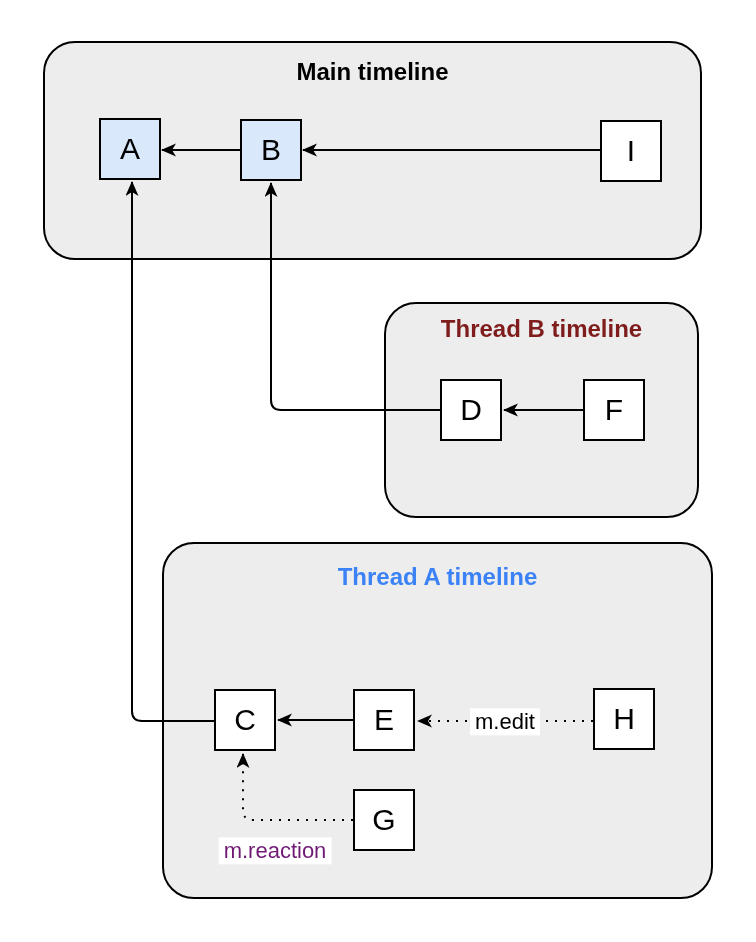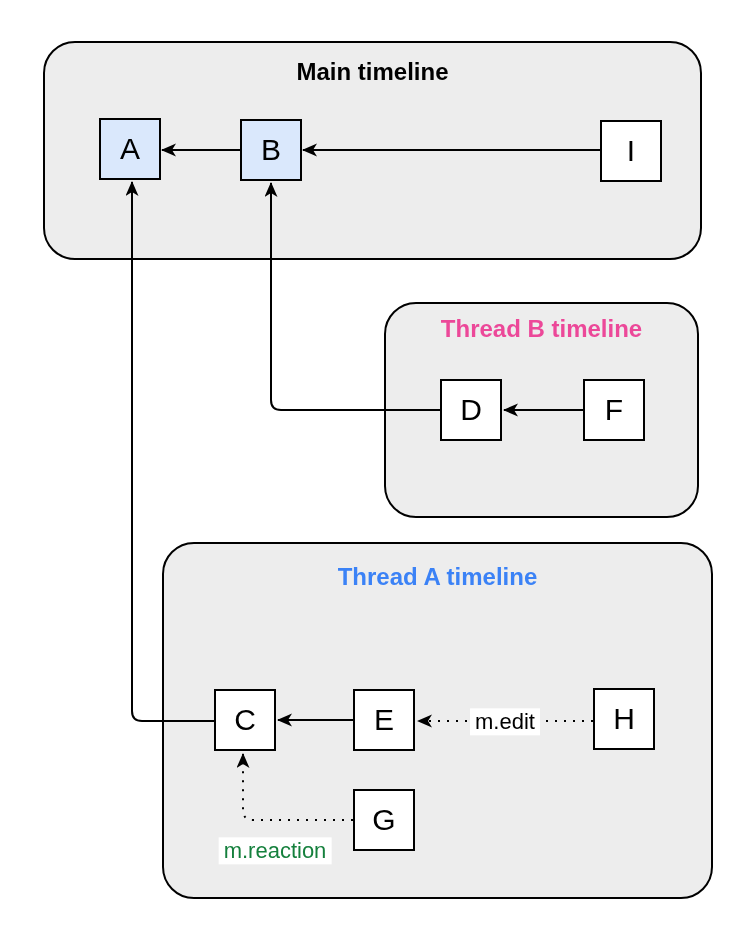--- a/index.html
+++ b/index.html
@@ -81,25 +81,25 @@
         <path d="M 440 410 L 281 410 Q 271 410 271 400 L 271 183" fill="none" stroke="#000000" stroke-width="2" marker-end="url(#arrowhead)"></path>
         <path d="M 353 720 L 278 720" fill="none" stroke="#000000" stroke-width="2" marker-end="url(#arrowhead)"></path>
         <path d="M 215 721 L 142 721 Q 132 721 132 711 L 132 182" fill="none" stroke="#000000" stroke-width="2" marker-end="url(#arrowhead)"></path>
         <path d="M 593 721 L 418 721" fill="none" stroke="#000000" stroke-width="2" stroke-dasharray="2 7" marker-end="url(#arrowhead)"></path>
         <path d="M 353 820 L 253 820 Q 243 820 243 810 L 243 754" fill="none" stroke="#000000" stroke-width="2" stroke-dasharray="2 7" marker-end="url(#arrowhead)"></path>
       </g>
   </svg>
 <div class="container-box" style="left: 43px; top: 41px; width: 659px; height: 219px; background: rgb(237, 237, 237); border-color: rgb(0, 0, 0);"></div>
     <div class="container-title" style="left: 43px; width: 659px; top: 58px; color: rgb(0, 0, 0);">Main timeline</div>
     <div class="container-box" style="left: 384px; top: 302px; width: 315px; height: 216px; background: rgb(237, 237, 237); border-color: rgb(0, 0, 0);"></div>
-    <div class="container-title" style="left: 384px; width: 315px; top: 315px; color: #ec4899;">Thread B timeline</div>
+    <div class="container-title" style="left: 384px; width: 315px; top: 315px; color: #7f1d1d;">Thread B timeline</div>
     <div class="container-box" style="left: 162px; top: 542px; width: 551px; height: 357px; background: rgb(237, 237, 237); border-color: rgb(0, 0, 0);"></div>
     <div class="container-title" style="left: 162px; width: 551px; top: 563px; color: #3b82f6;">Thread A timeline</div>
     <div class="edge-label" style="left: 505px; top: 722px; background: rgb(255, 255, 255); color: rgb(0, 0, 0);">m.edit</div>
-    <div class="edge-label" style="left: 275px; top: 851px; background: rgb(255, 255, 255); color: #15803d;">m.reaction</div>
+    <div class="edge-label" style="left: 275px; top: 851px; background: rgb(255, 255, 255); color: #701a75;">m.reaction</div>
     <div class="node-box" style="left: 99px; top: 118px; width: 62px; height: 62px; background: rgb(218, 232, 252); border-color: rgb(0, 0, 0); color: rgb(0, 0, 0);">A</div>
     <div class="node-box" style="left: 240px; top: 119px; width: 62px; height: 62px; background: rgb(218, 232, 252); border-color: rgb(0, 0, 0); color: rgb(0, 0, 0);">B</div>
     <div class="node-box" style="left: 600px; top: 120px; width: 62px; height: 62px; background: rgb(255, 255, 255); border-color: rgb(0, 0, 0); color: rgb(0, 0, 0);">I</div>
     <div class="node-box" style="left: 440px; top: 379px; width: 62px; height: 62px; background: rgb(255, 255, 255); border-color: rgb(0, 0, 0); color: rgb(0, 0, 0);">D</div>
     <div class="node-box" style="left: 583px; top: 379px; width: 62px; height: 62px; background: rgb(255, 255, 255); border-color: rgb(0, 0, 0); color: rgb(0, 0, 0);">F</div>
     <div class="node-box" style="left: 214px; top: 689px; width: 62px; height: 62px; background: rgb(255, 255, 255); border-color: rgb(0, 0, 0); color: rgb(0, 0, 0);">C</div>
     <div class="node-box" style="left: 353px; top: 689px; width: 62px; height: 62px; background: rgb(255, 255, 255); border-color: rgb(0, 0, 0); color: rgb(0, 0, 0);">E</div>
     <div class="node-box" style="left: 593px; top: 688px; width: 62px; height: 62px; background: rgb(255, 255, 255); border-color: rgb(0, 0, 0); color: rgb(0, 0, 0);">H</div>
     <div class="node-box" style="left: 353px; top: 789px; width: 62px; height: 62px; background: rgb(255, 255, 255); border-color: rgb(0, 0, 0); color: rgb(0, 0, 0);">G</div>
   </div>

